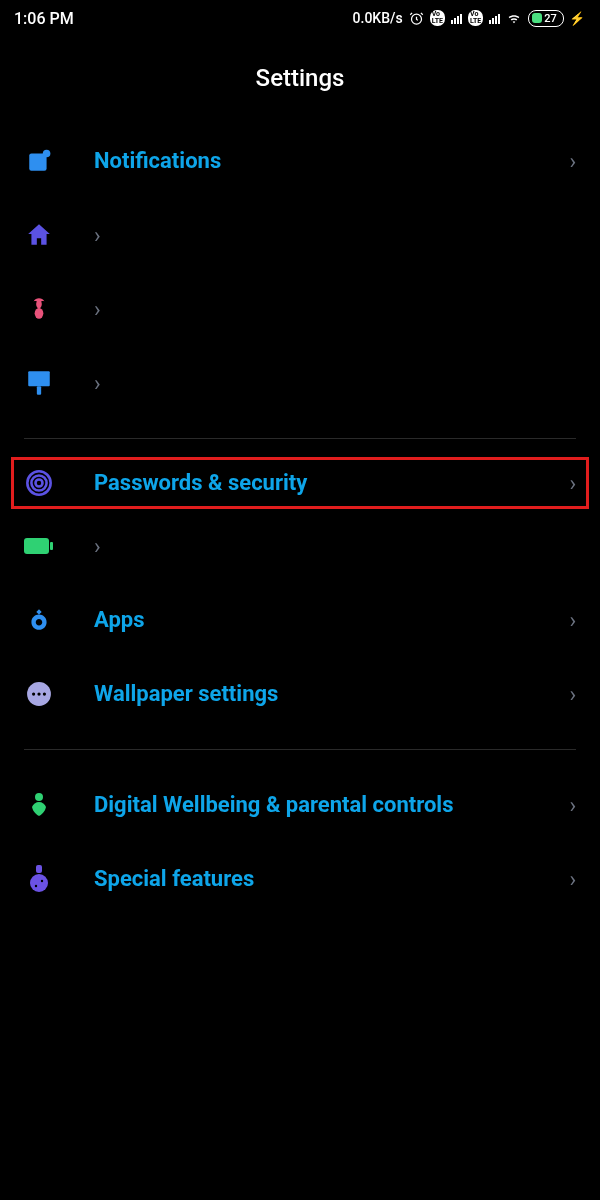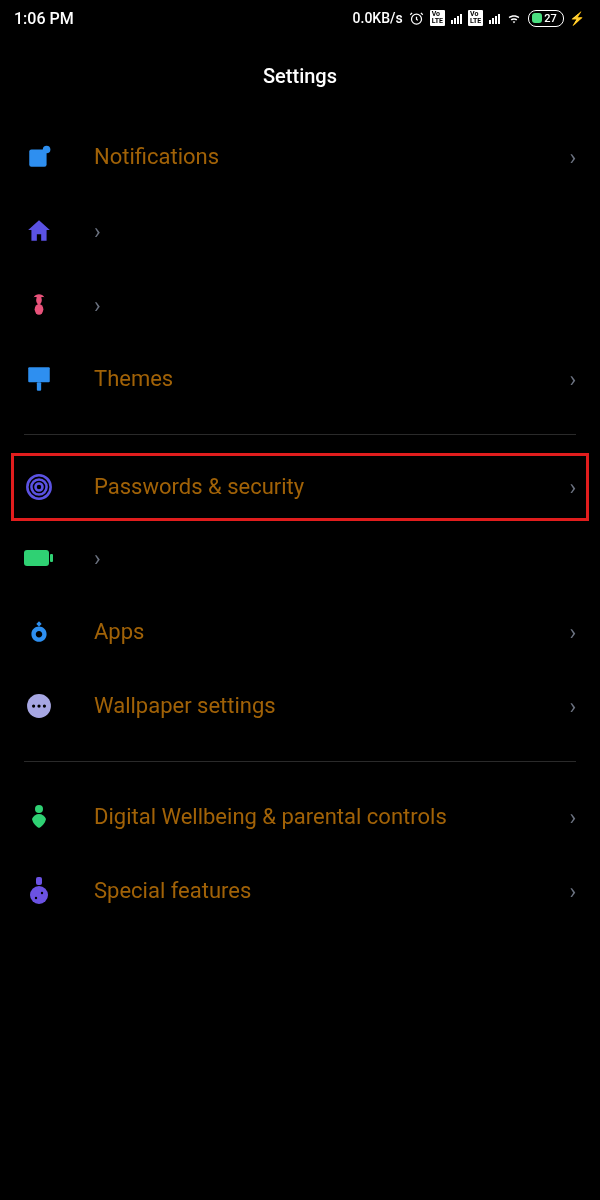--- a/index.html
+++ b/index.html
@@ -51,72 +51,72 @@
     .battery::before {
       content: '';
       width: 10px;
       height: 10px;
       background: #4ade80;
       border-radius: 3px;
       display: inline-block;
     }
     .page-title {
       text-align: center;
-      font-size: 20px;
+      font-size: 24px;
       font-weight: 500;
       padding: 28px 18px 32px;
     }
     .settings-list {
       padding: 0 14px;
     }
     .settings-item {
       display: flex;
       align-items: center;
       padding: 22px 10px;
       cursor: pointer;
       position: relative;
     }
     .settings-item.highlighted {
       border: 3px solid #e11d1d;
-      padding: 16px 10px;
+      padding: 8px 10px;
       margin: 0 -3px;
     }
     .item-icon {
       width: 30px;
       height: 30px;
       display: flex;
       align-items: center;
       justify-content: center;
       margin-right: 40px;
       flex-shrink: 0;
     }
     .item-label {
       flex: 1;
       font-size: 22px;
-      font-weight: 400;
-      color: #a16207;
+      font-weight: 700;
+      color: #0ea5e9;
       line-height: 1.3;
     }
     .chevron {
       color: #6b7280;
       font-size: 22px;
       flex-shrink: 0;
     }
     .divider {
       height: 1px;
       background: #2a2a2a;
       margin: 18px 10px;
     }
     .volte-badge {
       background: #fff;
       color: #000;
       font-size: 7px;
       font-weight: 700;
       padding: 1px 2px;
-      border-radius: 1px;
+      border-radius: 7px;
       line-height: 1;
     }
     .signal-bars {
       display: inline-flex;
       align-items: flex-end;
       gap: 1px;
       height: 12px;
     }
     .signal-bars span {
       width: 2px;
@@ -200,21 +200,20 @@
     <div class="chevron">›</div>
   </div>
 
   <div class="settings-item">
     <div class="item-icon">
       <svg width="26" height="28" viewBox="0 0 24 26" fill="#2e8ff0">
           <rect x="2" y="2" width="20" height="14" rx="1"></rect>
           <rect x="10" y="16" width="4" height="8" rx="1"></rect>
         </svg>
     </div>
-    <div class="item-label">Themes</div>
     <div class="chevron">›</div>
   </div>
 
   <div class="divider"></div>
 
   <div class="settings-item highlighted">
     <div class="item-icon">
       <svg width="28" height="28" viewBox="0 0 24 24" fill="none" stroke="#5b52e3" stroke-width="2.2">
           <circle cx="12" cy="12" r="10"></circle>
           <circle cx="12" cy="12" r="6.5"></circle>

